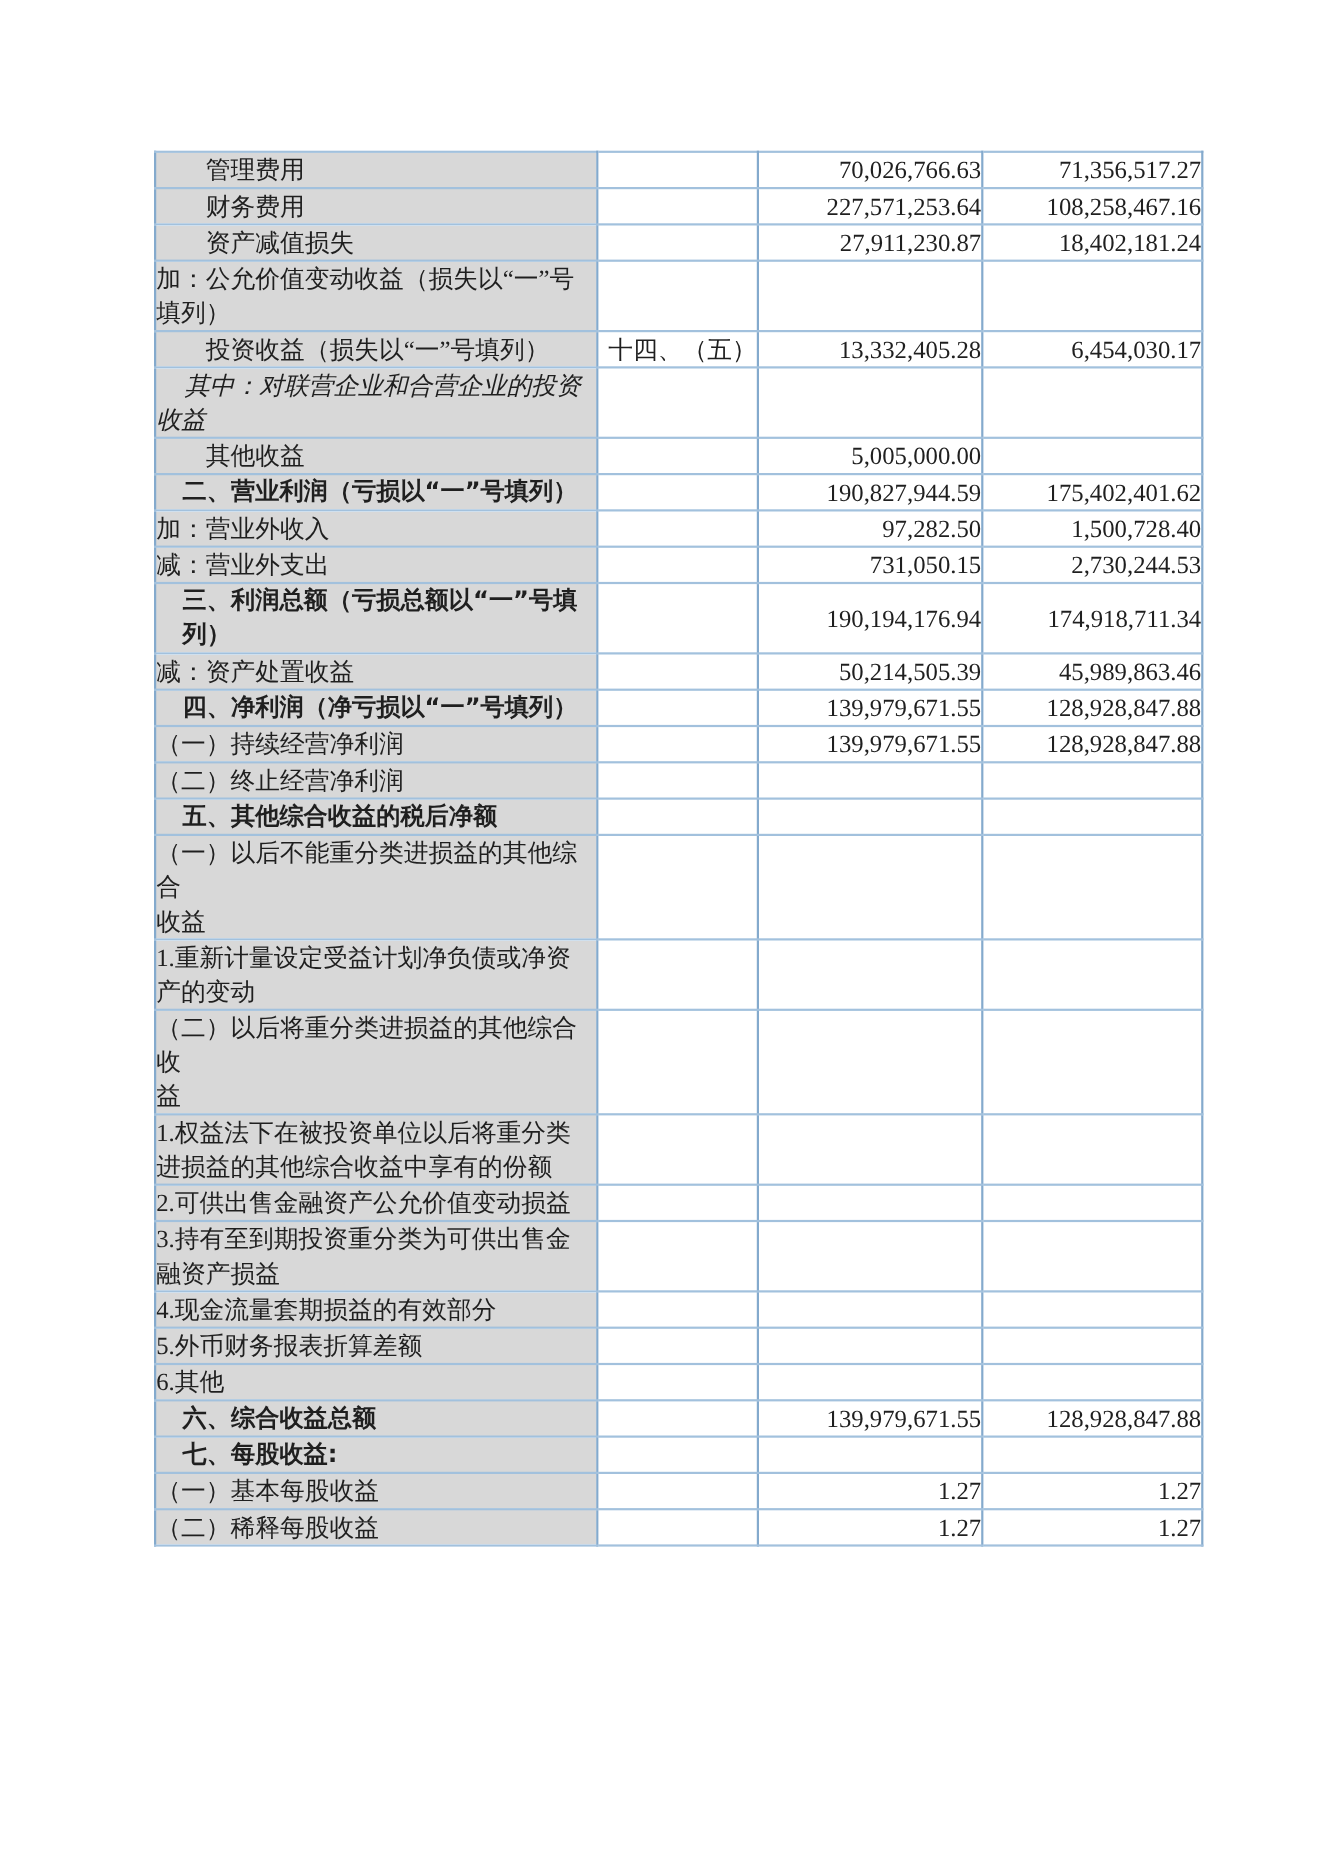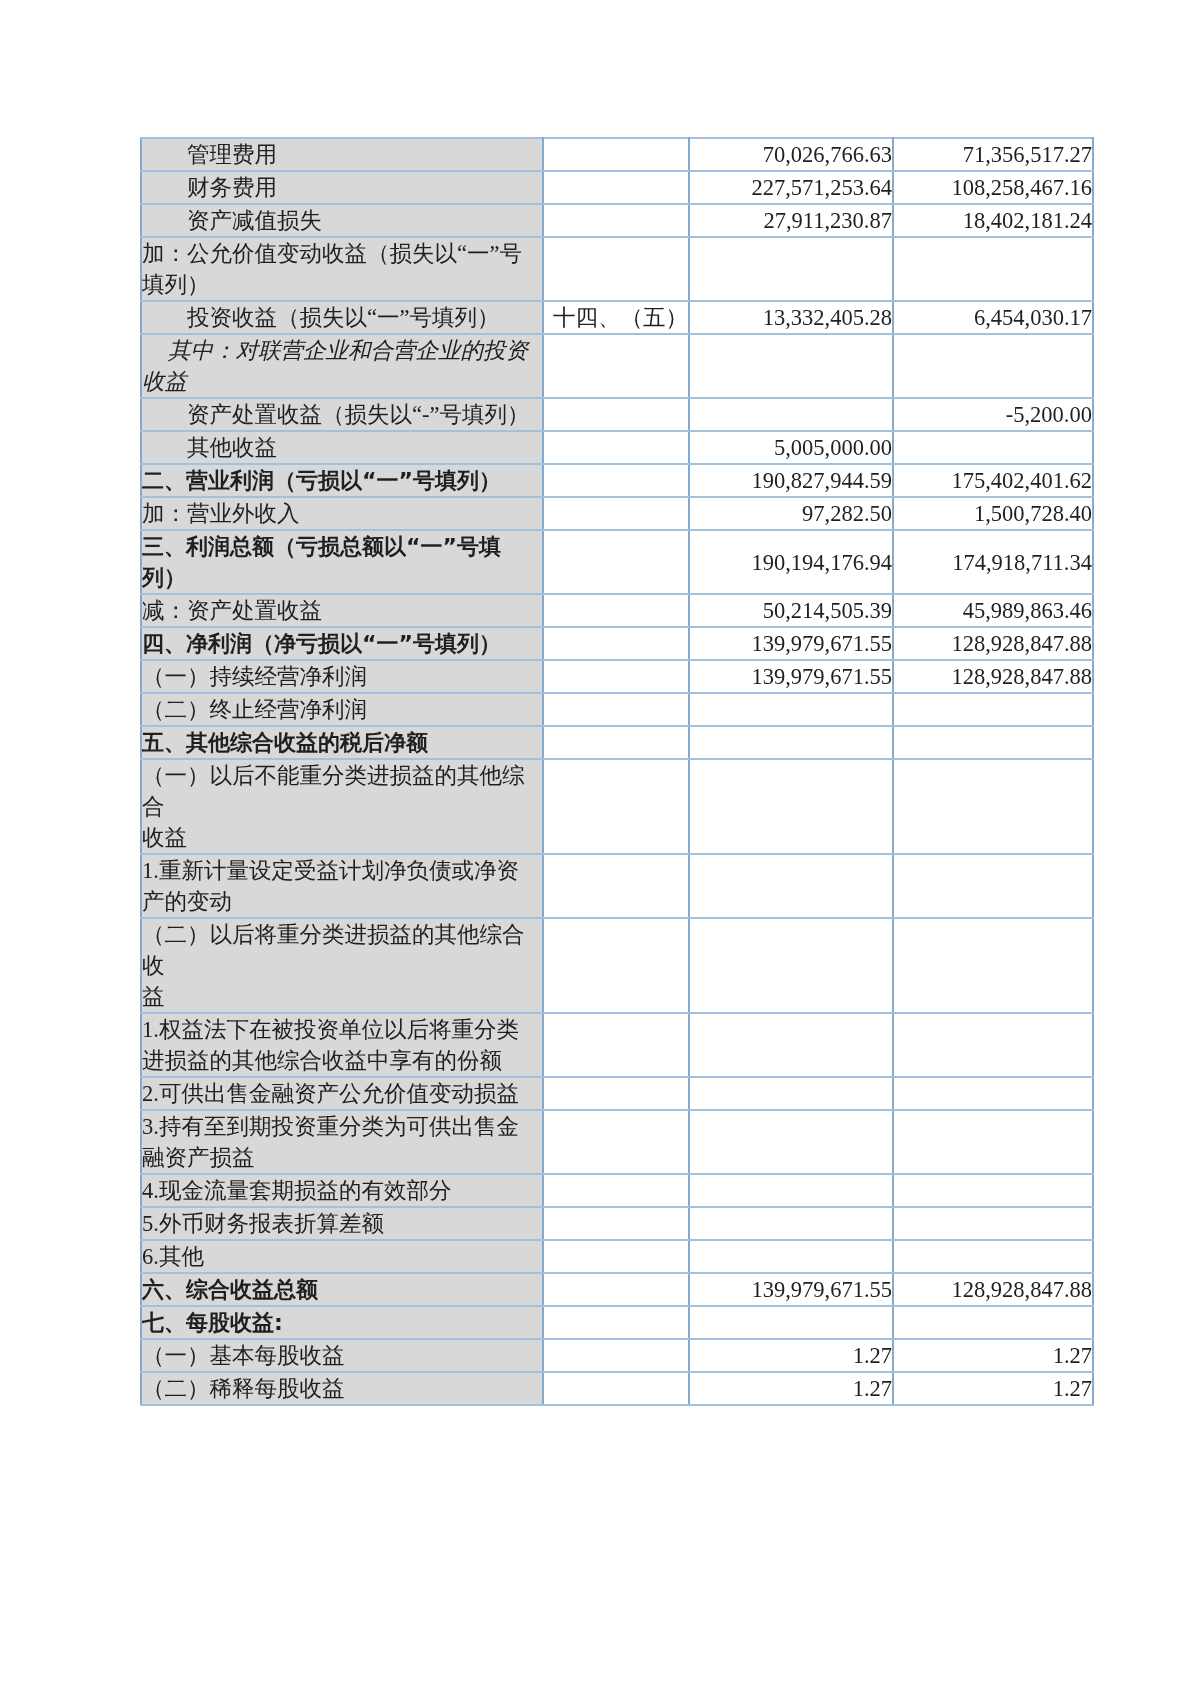--- a/index.html
+++ b/index.html
@@ -49,20 +49,21 @@
     text-align: right;
     padding-right: 10px;
     background: #ffffff;
     font-size: 23px;
     font-family: "Liberation Serif", serif;
   }
   tr.bold td.c-label {
     font-weight: 700;
     font-size: 22px;
     font-family: "DejaVu Sans", "Liberation Sans", sans-serif;
+    padding-left: 24px;
   }
   .ind-0 { text-indent: 0; }
   .ind-1 { text-indent: 1.15em; font-style: italic; }
   .ind-2 { text-indent: 2em; }
 </style>
 </head>
 <body>
 
 <div class="page">
   <table class="fin">
@@ -105,42 +106,42 @@
           <td class="c-num">6,454,030.17</td>
         </tr>
         <tr>
           <td class="c-label ind-1">其中：对联营企业和合营企业的投资
 收益</td>
           <td class="c-note"></td>
           <td class="c-num"></td>
           <td class="c-num"></td>
         </tr>
         <tr>
-          <td class="c-label ind-2">资产处置收益（损失以“-”号填列）</td>
-          <td class="c-note"></td>
-          <td class="c-num"></td>
-          <td class="c-num">-5,200.00</td>
-        </tr>
-        <tr>
           <td class="c-label ind-2">其他收益</td>
           <td class="c-note"></td>
           <td class="c-num">5,005,000.00</td>
           <td class="c-num"></td>
         </tr>
         <tr class="bold">
           <td class="c-label ind-0">二、营业利润（亏损以“一”号填列）</td>
           <td class="c-note"></td>
           <td class="c-num">190,827,944.59</td>
           <td class="c-num">175,402,401.62</td>
         </tr>
         <tr>
           <td class="c-label ind-0">加：营业外收入</td>
           <td class="c-note"></td>
           <td class="c-num">97,282.50</td>
           <td class="c-num">1,500,728.40</td>
+        </tr>
+        <tr>
+          <td class="c-label ind-0">减：营业外支出</td>
+          <td class="c-note"></td>
+          <td class="c-num">731,050.15</td>
+          <td class="c-num">2,730,244.53</td>
         </tr>
         <tr class="bold">
           <td class="c-label ind-0">三、利润总额（亏损总额以“一”号填列）</td>
           <td class="c-note"></td>
           <td class="c-num">190,194,176.94</td>
           <td class="c-num">174,918,711.34</td>
         </tr>
         <tr>
           <td class="c-label ind-0">减：资产处置收益</td>
           <td class="c-note"></td>

